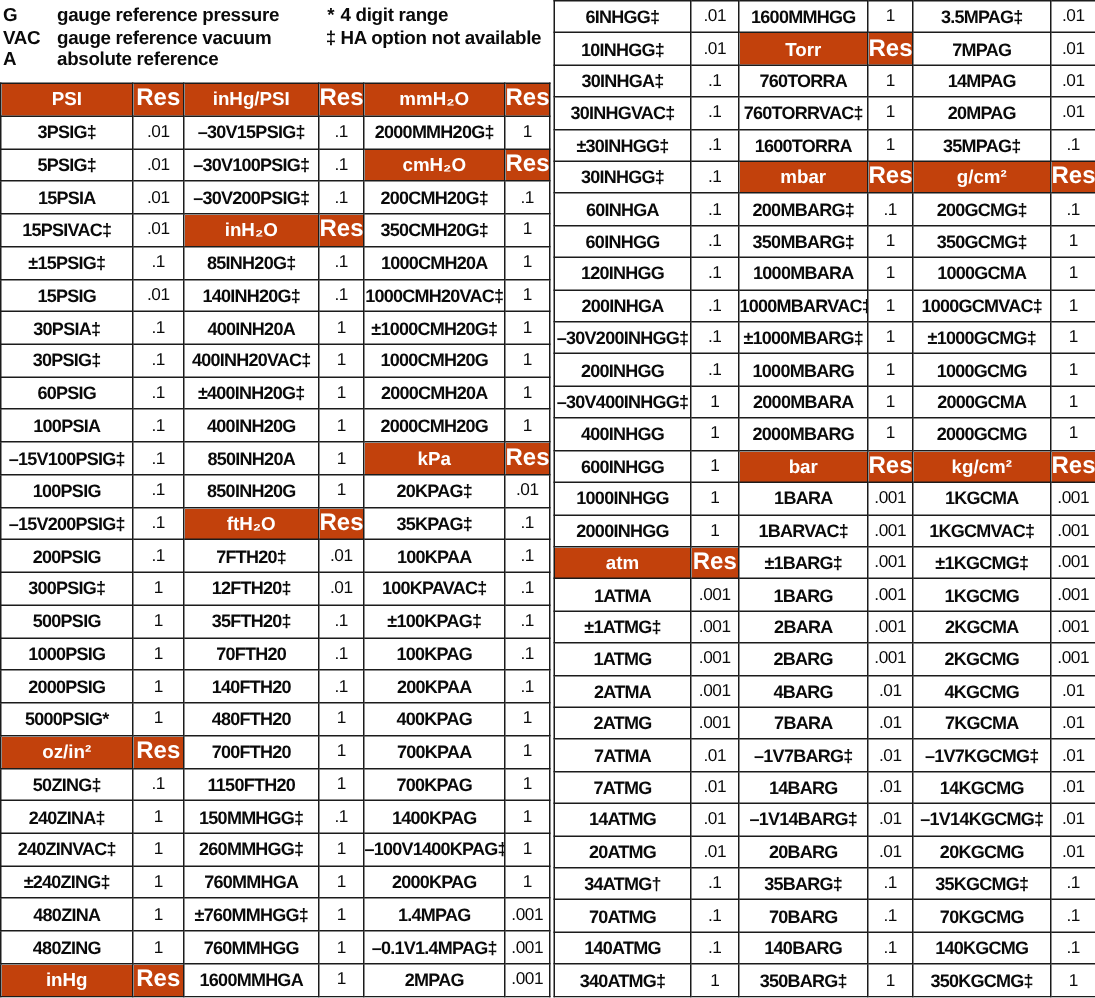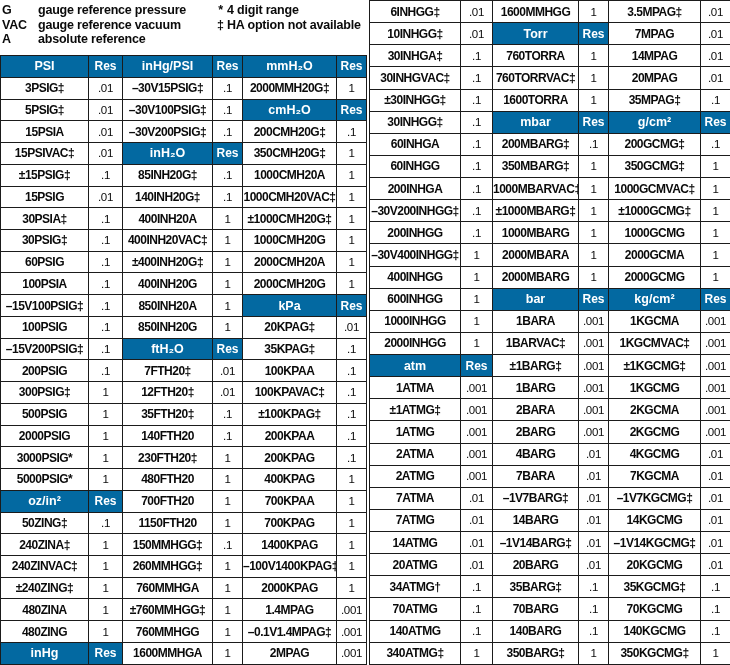--- a/index.html
+++ b/index.html
@@ -15,22 +15,22 @@
   .legend-sym{width:36px;flex:none;}
   .note-sym{width:13px;flex:none;text-align:center;}
   
   table{border-collapse:collapse;table-layout:fixed;}
   table.ranges{border:1.5px solid #141414;}
   #left-table{width:366px;height:632px;}
   #right-table{width:361px;height:665px;}
   td{border:1px solid #1b1b1b;text-align:center;vertical-align:middle;padding:0;overflow:hidden;white-space:nowrap;line-height:14px;}
   td.name{font-weight:700;font-size:12px;letter-spacing:-0.5px;}
   td.res{font-weight:400;font-size:11.5px;letter-spacing:-0.3px;}
-  td.hdr{background:#0369a1;color:#ffffff;font-weight:700;font-size:12.5px;letter-spacing:0;}
-  td.hdr-res{font-weight:600;font-size:12px;}
+  td.hdr{background:#c2410c;color:#ffffff;font-weight:700;font-size:12.5px;letter-spacing:0;}
+  td.hdr-res{font-weight:600;font-size:16px;}
 </style>
 </head>
 <body>
 
 <div class="wrap">
 
   <div class="half-left">
 
     <div class="legend">
       <div class="legend-defs">
@@ -199,33 +199,33 @@
           </tr>
           <tr>
             <td class="name">500PSIG</td>
             <td class="res">1</td>
             <td class="name">35FTH20‡</td>
             <td class="res">.1</td>
             <td class="name">±100KPAG‡</td>
             <td class="res">.1</td>
           </tr>
           <tr>
+            <td class="name">1000PSIG</td>
+            <td class="res">1</td>
+            <td class="name">70FTH20</td>
+            <td class="res">.1</td>
+            <td class="name">100KPAG</td>
+            <td class="res">.1</td>
+          </tr>
+          <tr>
             <td class="name">2000PSIG</td>
             <td class="res">1</td>
             <td class="name">140FTH20</td>
             <td class="res">.1</td>
             <td class="name">200KPAA</td>
-            <td class="res">.1</td>
-          </tr>
-          <tr>
-            <td class="name">3000PSIG*</td>
-            <td class="res">1</td>
-            <td class="name">230FTH20‡</td>
-            <td class="res">1</td>
-            <td class="name">200KPAG</td>
             <td class="res">.1</td>
           </tr>
           <tr>
             <td class="name">5000PSIG*</td>
             <td class="res">1</td>
             <td class="name">480FTH20</td>
             <td class="res">1</td>
             <td class="name">400KPAG</td>
             <td class="res">1</td>
           </tr>
@@ -366,20 +366,28 @@
           </tr>
           <tr>
             <td class="name">60INHGG</td>
             <td class="res">.1</td>
             <td class="name">350MBARG‡</td>
             <td class="res">1</td>
             <td class="name">350GCMG‡</td>
             <td class="res">1</td>
           </tr>
           <tr>
+            <td class="name">120INHGG</td>
+            <td class="res">.1</td>
+            <td class="name">1000MBARA</td>
+            <td class="res">1</td>
+            <td class="name">1000GCMA</td>
+            <td class="res">1</td>
+          </tr>
+          <tr>
             <td class="name">200INHGA</td>
             <td class="res">.1</td>
             <td class="name">1000MBARVAC‡</td>
             <td class="res">1</td>
             <td class="name">1000GCMVAC‡</td>
             <td class="res">1</td>
           </tr>
           <tr>
             <td class="name">–30V200INHGG‡</td>
             <td class="res">.1</td>

